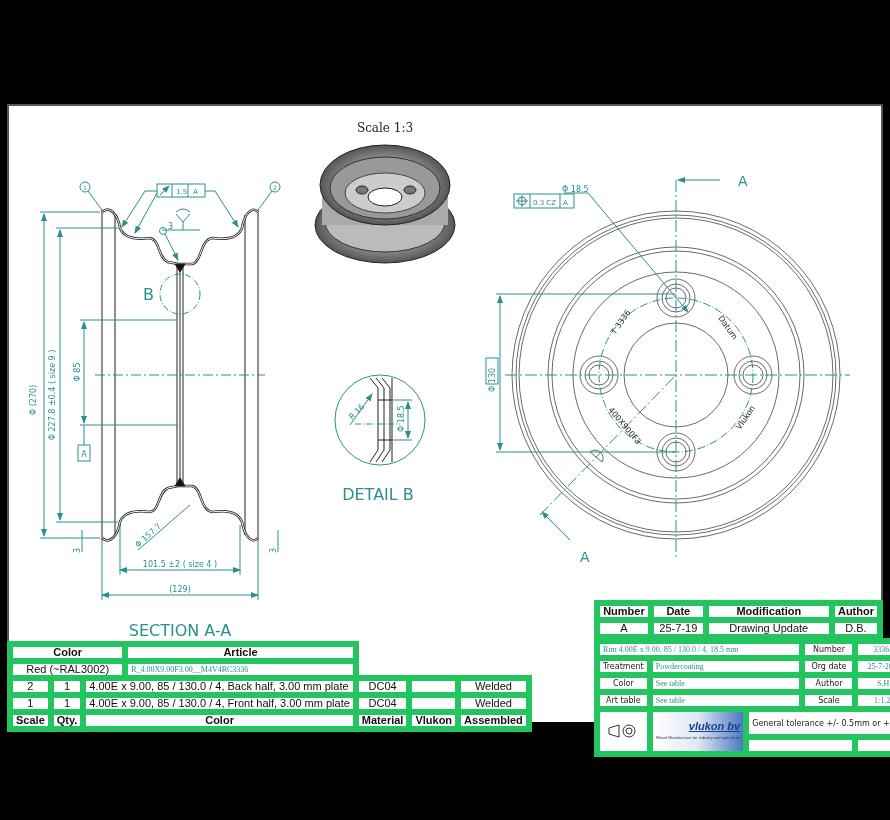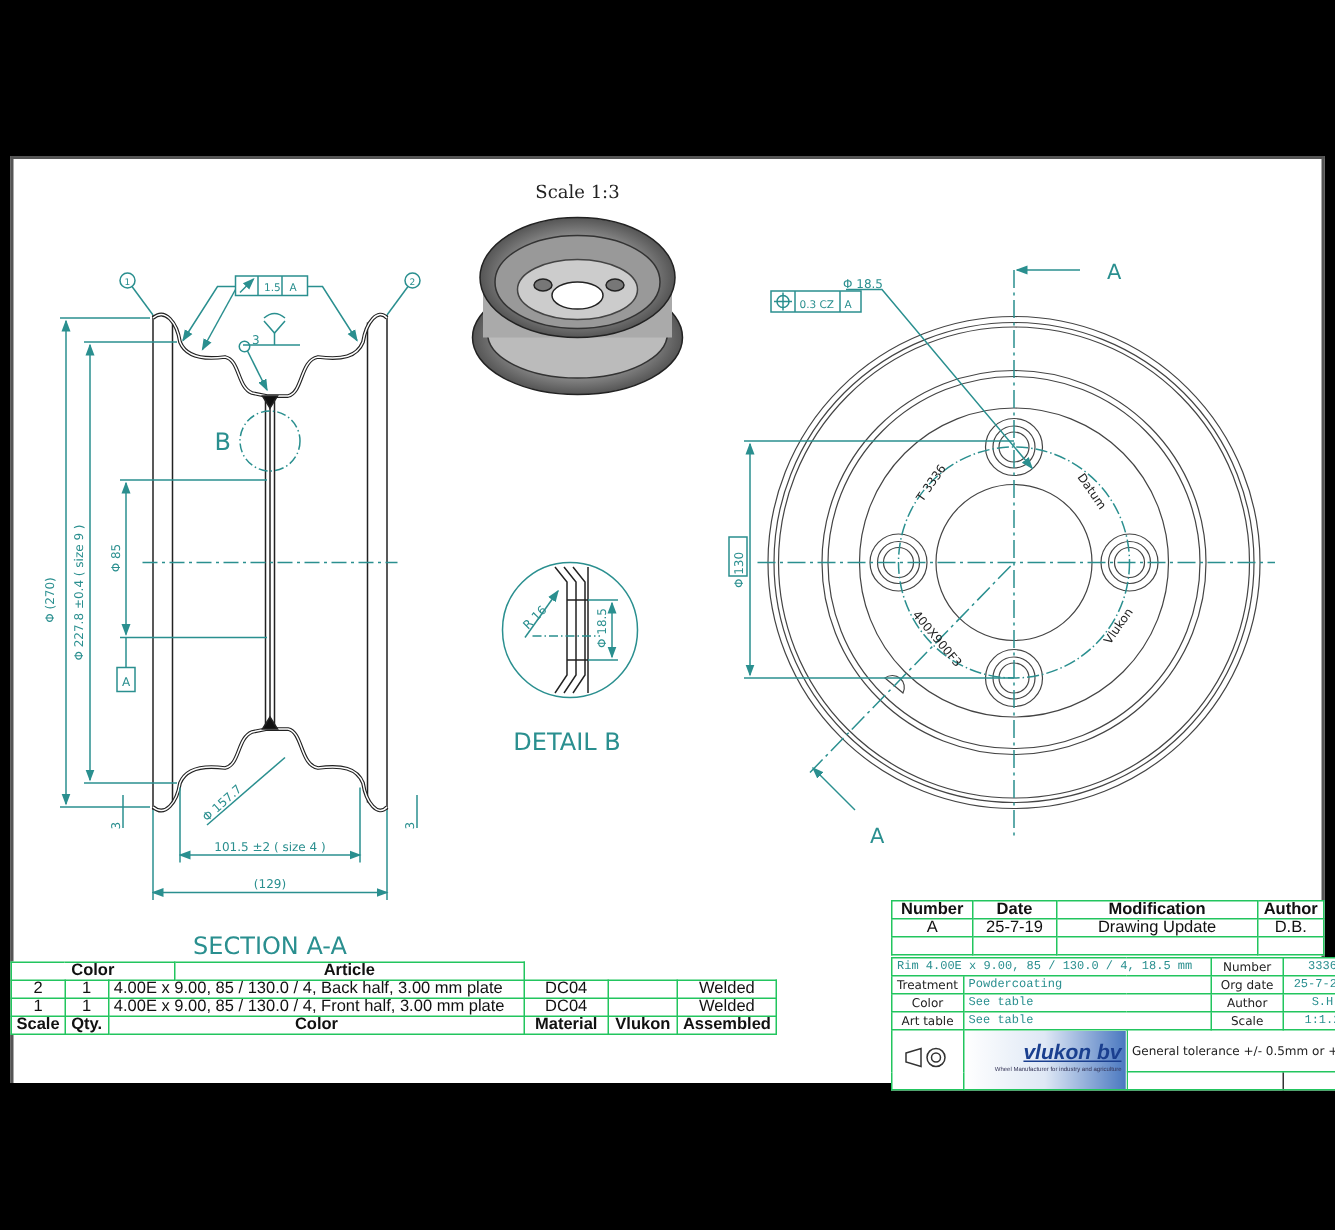--- a/index.html
+++ b/index.html
@@ -1,24 +1,24 @@
 <!DOCTYPE html>
 <html><head>
 <meta charset="utf-8">
 <style>
   html,body{margin:0;padding:0;}
   body{width:890px;height:820px;background:#000;position:relative;overflow:hidden;font-family:"Liberation Sans",sans-serif;}
   #sheet{position:absolute;left:7px;top:104px;width:876px;height:618px;background:#fff;border-left:2px solid #555;border-top:2px solid #555;border-right:2px solid #555;box-sizing:border-box;}
   svg text{font-family:"DejaVu Sans",sans-serif;}
   .teal{fill:#2a8f8f;}
   .tbl{position:absolute;border-collapse:collapse;font-family:"Liberation Sans",sans-serif;font-size:11px;color:#111;background:#fff;}
-  .tbl td{border:1px solid #22c55e;padding:0 3px;height:11px;line-height:11px;white-space:nowrap;overflow:hidden;}
+  .tbl td{border:6px solid #22c55e;padding:0 3px;height:11px;line-height:11px;white-space:nowrap;overflow:hidden;}
   .c{text-align:center;}
   .b{font-weight:bold;}
-  .tealtxt{color:#2a8f8f;font-family:Liberation Mono, monospace;font-size:8px;}
+  .tealtxt{color:#2a8f8f;font-family:Liberation Serif, serif;font-size:8px;}
   .nar{font-family:"DejaVu Sans",sans-serif;font-size:8px;color:#222;}
 </style>
 </head>
 <body>
 
 <div id="sheet"></div>
 
 <svg width="890" height="820" style="position:absolute;left:0;top:0;">
   <defs>
     <marker id="arr" markerWidth="8" markerHeight="8" refX="7" refY="4" orient="auto">
@@ -225,20 +225,25 @@
       <col style="width:48px">
       <col style="width:60px">
     </colgroup>
   <tbody>
       <tr>
         <td colspan="3" class="c b">Color</td>
         <td class="c b">Article</td>
         <td colspan="3" style="border:none"></td>
       </tr>
   <tr>
+        <td colspan="3" class="c">Red (~RAL3002)</td>
+        <td class="tealtxt">R_4.00X9.00F3.00__M4V4RC3336</td>
+        <td colspan="3" style="border:none"></td>
+      </tr>
+  <tr>
         <td class="c">2</td>
         <td class="c">1</td>
         <td colspan="2">4.00E x 9.00,  85 / 130.0 / 4, Back half, 3.00 mm plate</td>
         <td class="c">DC04</td>
         <td></td>
         <td class="c">Welded</td>
       </tr>
   <tr>
         <td class="c">1</td>
         <td class="c">1</td>
@@ -321,21 +326,21 @@
       </tr>
   <tr style="height:28px">
     <td rowspan="2" class="c">
       <svg width="32" height="18" viewBox="0 0 32 18">
             <path d="M2,6 L12,3 L12,15 L2,12 Z" fill="none" stroke="#333"></path>
             <circle cx="22" cy="9" r="6" fill="none" stroke="#333"></circle>
             <circle cx="22" cy="9" r="3" fill="none" stroke="#333"></circle>
           </svg>
     </td>
     <td rowspan="2" style="background:linear-gradient(90deg,#fff 0%,#dfe8f5 50%,#4a78c0 100%);position:relative;">
-      <div style="text-align:right;font-style:italic;font-weight:bold;color:#1a3f8f;font-size:14px;text-decoration:underline;">vlukon bv</div>
+      <div style="text-align:right;font-style:italic;font-weight:bold;color:#1a3f8f;font-size:11px;text-decoration:underline;">vlukon bv</div>
       <div style="font-size:4px;color:#335;text-align:right;">Wheel Manufacturer for industry and agriculture</div>
     </td>
     <td colspan="3" class="nar">General tolerance +/- 0.5mm or +/- 1°</td>
   </tr>
   <tr>
         <td colspan="2" style="border-right:1px solid #333"></td>
         <td class="nar" style="text-align:right">A2</td>
       </tr>
 </tbody>
   </table>

